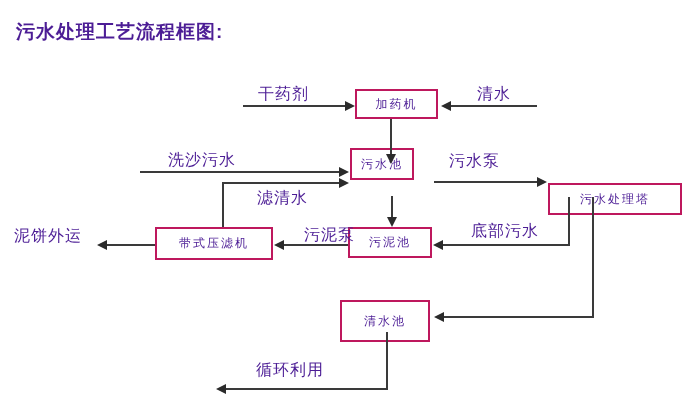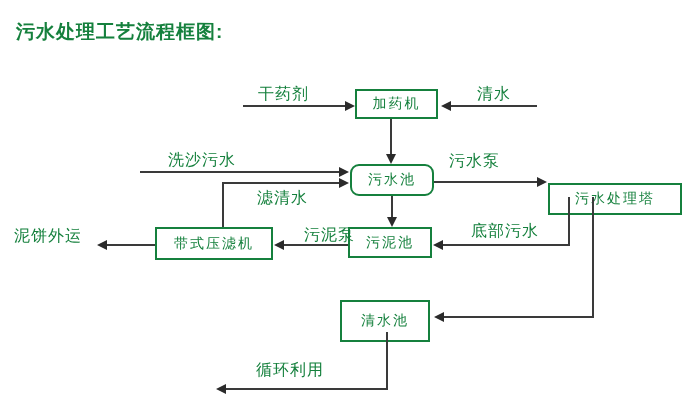--- a/index.html
+++ b/index.html
@@ -1,40 +1,40 @@
 <!DOCTYPE html>
 <html><head>
 <meta charset="utf-8">
 <style>
   html,body{margin:0;padding:0;background:#fff;}
   .stage{
     position:relative;width:700px;height:420px;background:#ffffff;overflow:hidden;
-    font-family:"Liberation Sans","DejaVu Sans",sans-serif;color:#15803d;
+    font-family:"Liberation Sans","DejaVu Sans",sans-serif;color:#4c1d95;
   }
   .title{
     position:absolute;left:16px;top:19px;font-size:19px;font-weight:bold;
     letter-spacing:1px;white-space:nowrap;
   }
   .node{
-    position:absolute;box-sizing:border-box;border:2px solid #15803d;background:#fff;
+    position:absolute;box-sizing:border-box;border:2px solid #be185d;background:#fff;
     display:flex;align-items:center;justify-content:center;
-    font-size:14px;letter-spacing:2px;white-space:nowrap;
+    font-size:12px;letter-spacing:2px;white-space:nowrap;
   }
   .flabel{
     position:absolute;font-size:16px;letter-spacing:1px;white-space:nowrap;
   }
   .line{position:absolute;background:#3a3a3a;}
   .arr{position:absolute;width:0;height:0;}
   .arr-r{border-top:5px solid transparent;border-bottom:5px solid transparent;border-left:10px solid #2b2b2b;}
   .arr-l{border-top:5px solid transparent;border-bottom:5px solid transparent;border-right:10px solid #2b2b2b;}
   .arr-d{border-left:5px solid transparent;border-right:5px solid transparent;border-top:10px solid #2b2b2b;}
 
   
   #n-dosing{left:355px;top:89px;width:83px;height:30px;}
-  #n-sewage{left:350px;top:164px;width:84px;height:32px;border-radius:9px;}
+  #n-sewage{left:350px;top:148px;width:64px;height:32px;}
   #n-tower{left:548px;top:165px;width:134px;height:32px;margin-top:18px;}
   #n-press{left:155px;top:227px;width:118px;height:33px;}
   #n-sludge{left:348px;top:227px;width:84px;height:31px;}
   #n-clean{left:340px;top:300px;width:90px;height:42px;}
 
   
   #l-dry{left:258px;top:84px;}
   #l-cleanwater{left:477px;top:84px;}
   #l-sand{left:168px;top:150px;}
   #l-filtered{left:257px;top:188px;}

